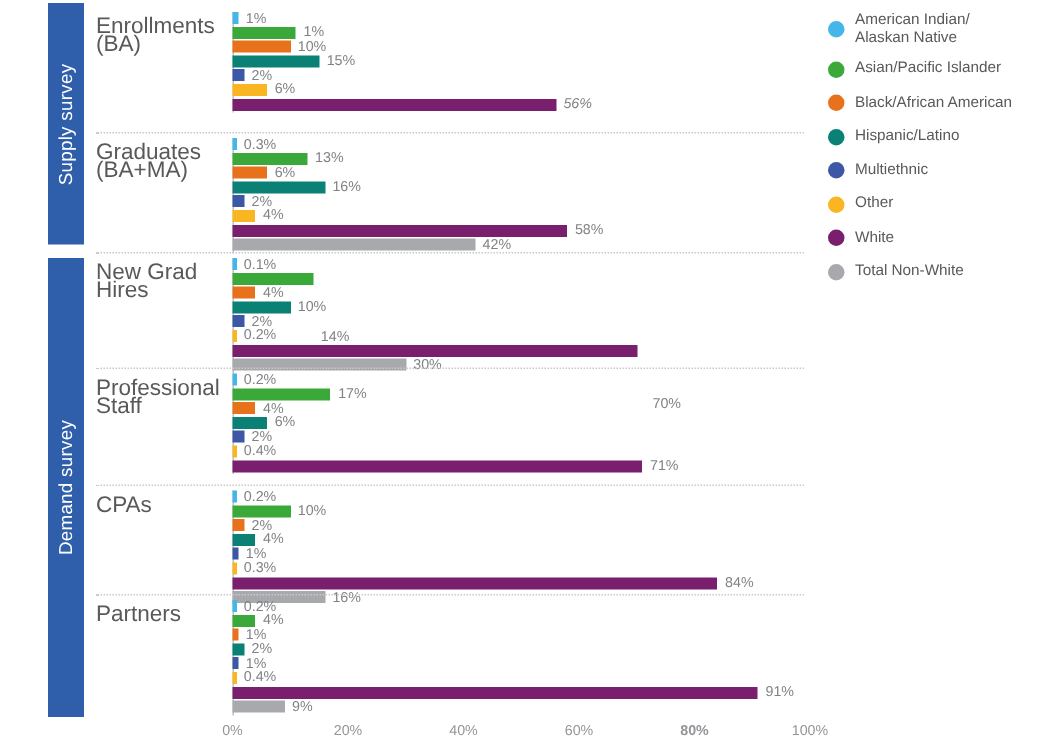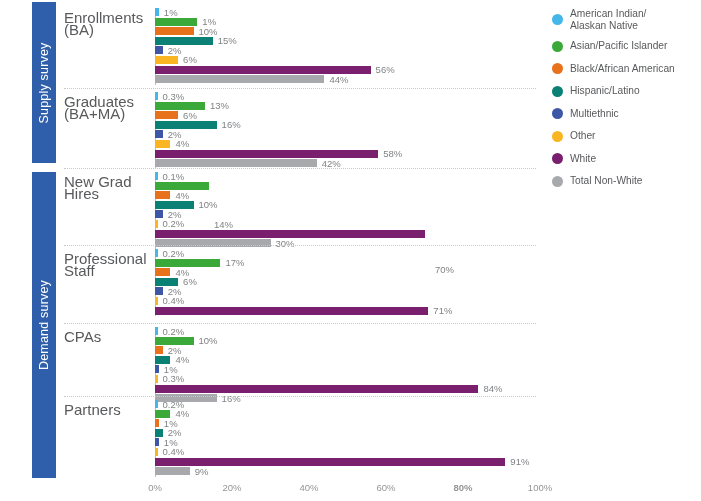--- a/index.html
+++ b/index.html
@@ -165,25 +165,21 @@
         <div class="barrow">
           <div class="bar" title="Multiethnic: 2%" style="width: 7.7px; background: rgb(59, 87, 166);"></div>
           <div class="blabel" style="left: 12.7px;">2%</div>
         </div>
         <div class="barrow">
           <div class="bar" title="Other: 6%" style="width: 23.1px; background: rgb(249, 181, 34);"></div>
           <div class="blabel" style="left: 28.1px;">6%</div>
         </div>
         <div class="barrow">
           <div class="bar" title="White: 56%" style="width: 215.6px; background: rgb(122, 31, 110);"></div>
-          <div class="blabel" style="left: 220.6px;">56%</div>
-        </div>
-        <div class="barrow">
-          <div class="bar" title="Total Non-White: 44%" style="width: 169.4px; background: rgb(167, 169, 172);"></div>
-          <div class="blabel" style="left: 174.4px;">44%</div>
+          <div class="blabel" style="left: 220.6px; font-style: italic;">56%</div>
         </div>
       </div>
     </div>
     <div class="group" style="top: 92px;">
       <div class="group-label">
         <div>Graduates</div>
         <div>(BA+MA)</div>
       </div>
       <div class="bars">
         <div class="axis-line"></div>

